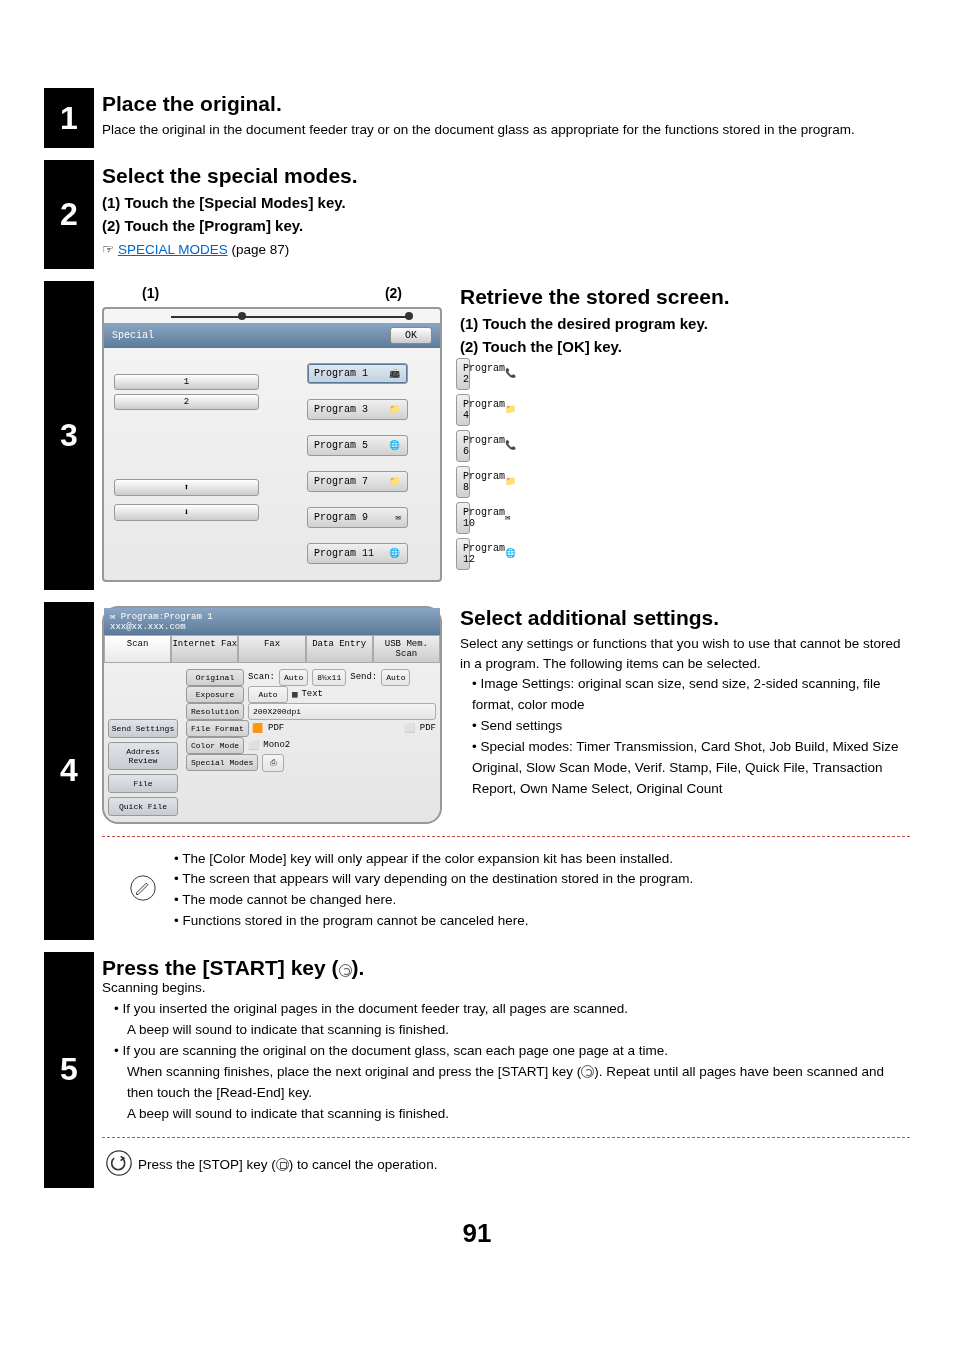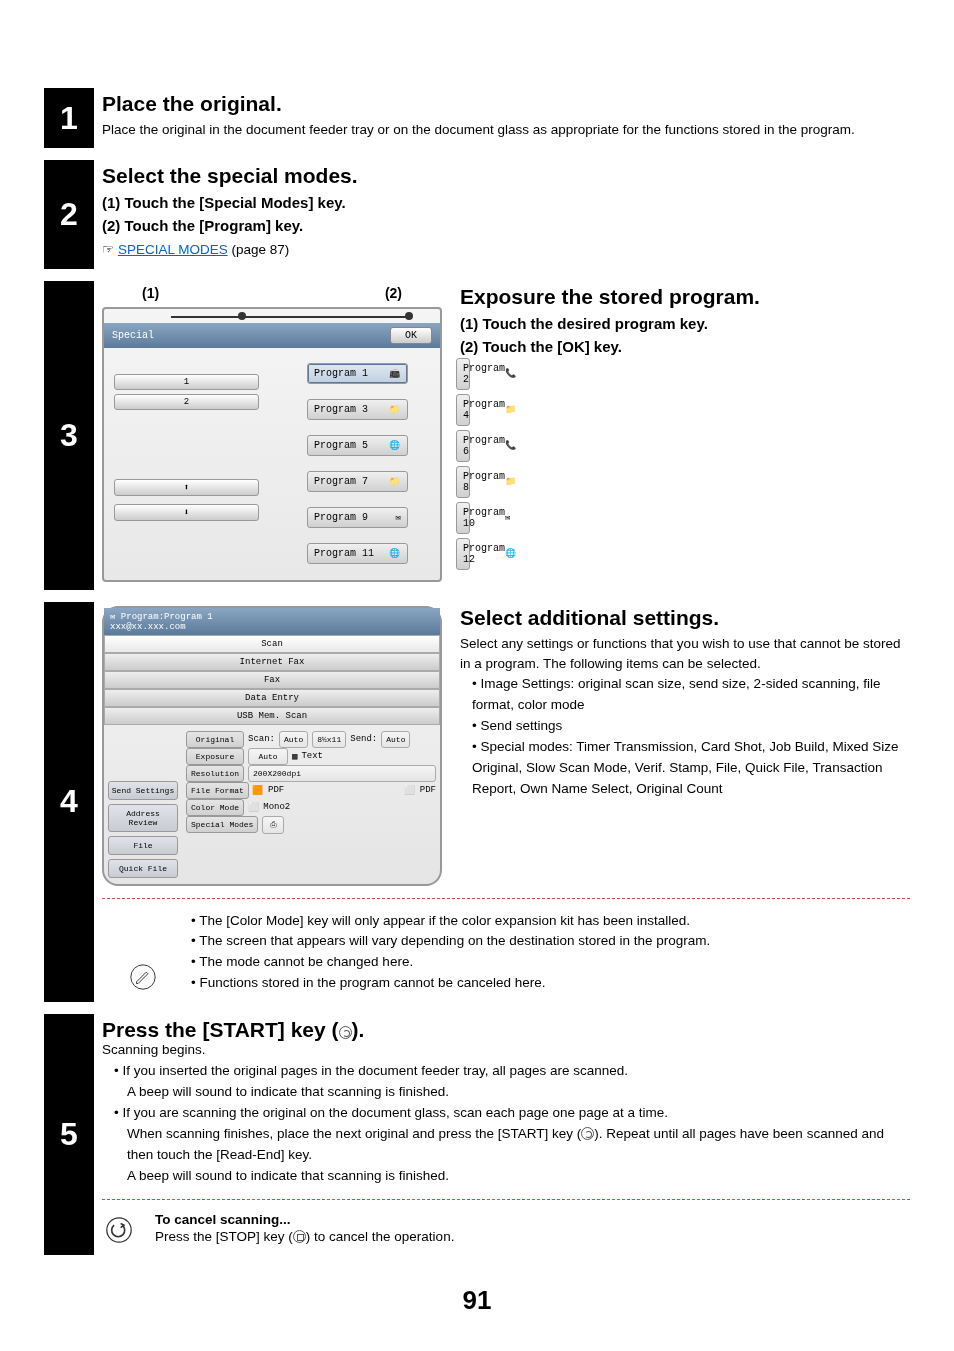--- a/index.html
+++ b/index.html
@@ -14,40 +14,40 @@
   .sub-b { font-size: 15px; font-weight: bold; margin: 6px 0; }
   .special-link { color: #0066cc; font-size: 13.5px; }
   .hand { font-size: 13.5px; }
   .cols { display: flex; gap: 18px; }
   .col-screen { flex: 0 0 340px; }
   .col-text { flex: 1; }
   .bulleted { margin-left: 12px; list-style: none; }
   .bulleted li::before { content: "• "; }
   .bulleted li { font-size: 13.5px; line-height: 1.55; }
   .dash { border: none; border-top: 1px dashed #cf4d47; margin: 12px 0; }
-  .note-row { display: flex; align-items: flex-end; gap: 23px; padding-left: 28px; }
+  .note-row { display: flex; align-items: center; gap: 6px; padding-left: 28px; }
   .note-body { flex: 1; }
   .page-num { text-align:center; font-size: 26px; font-weight: bold; margin-top: 30px; }
   .callout-row { display: flex; justify-content: space-between; font-weight: bold; font-size: 14px; margin: 0 40px 6px 40px; }
   
   .mock1 { border: 2px solid #999; border-radius: 4px; background: linear-gradient(#f5f5f5,#e8e8e8); font-family: "Courier New", monospace; font-size: 10px; }
   .mock1 .titlebar { background: linear-gradient(#8aa6c2,#5b7a9a); color: #fff; padding: 4px 8px; display:flex; justify-content:space-between; align-items:center; }
   .mock1 .titlebar .okbtn { background: linear-gradient(#fff,#ccc); color:#000; padding: 2px 14px; border:1px solid #888; border-radius:3px; font-size:10px; }
   .mock1 .grid { display:grid; grid-template-columns: 1fr 1fr 18px; gap: 4px; padding: 10px; align-items:center; }
   .mock1 .pbtn { background: linear-gradient(#f0f0f0,#d0d0d0); border:1px solid #999; border-radius:3px; padding: 4px 6px; display:flex; justify-content:space-between; align-items:center; font-family:"Courier New",monospace;margin-left:44px; }
   .mock1 .pbtn.sel { background: linear-gradient(#e0e8f0,#c0d0e0); box-shadow: inset 0 0 0 1px #5b7a9a; }
   .mock1 .side { display:flex; flex-direction:column; gap:4px; font-size:9px; }
   .mock1 .sbtn { background: linear-gradient(#fff,#ccc); border:1px solid #999; border-radius:3px; padding:2px 2px; text-align:center; }
   .mock1 .callout-line { height:14px; position:relative; }
   .mock1 .callout-line::before { content:""; position:absolute; left:20%; right:10%; top:7px; border-top:2px solid #333; }
   .mock1 .callout-line .dot { position:absolute; top:3px; width:8px; height:8px; background:#333; border-radius:50%; }
   
   .mock2 { border: 2px solid #999; border-radius: 16px; background: linear-gradient(#f3f3f3,#e5e5e5); font-family: "Courier New", monospace; font-size: 9px; }
   .mock2 .titlebar { background: linear-gradient(#8aa6c2,#5b7a9a); color:#fff; padding:3px 6px; font-size:9px; }
-  .mock2 .tabs { display:flex;flex-direction:column; }
+  .mock2 .tabs { display:flex; }
   .mock2 .tab { flex:1; text-align:center; padding:3px 0; border:1px solid #aaa; background:linear-gradient(#eee,#ccc); font-size:9px; }
   .mock2 .tab.active { background:linear-gradient(#fff,#e8e8e8); }
   .mock2 .body { display:grid; grid-template-columns: 78px 1fr; }
   .mock2 .left { display:flex; flex-direction:column; gap:4px; padding:6px 4px; }
   .mock2 .lbtn { background:linear-gradient(#e0e4ea,#c8ccd2); border:1px solid #999; border-radius:3px; padding:4px 2px; text-align:center; font-size:8px; }
   .mock2 .right { padding:6px 4px; display:flex; flex-direction:column; }
   .mock2 .rrow { display:flex; gap:4px; align-items:center; }
   .mock2 .lbl { background:linear-gradient(#e5e5e5,#d0d0d0); border:1px solid #999; border-radius:3px; padding:3px 4px; font-size:8px; min-width:58px; text-align:center; }
   .mock2 .val { background:linear-gradient(#f5f5f5,#e5e5e5); border:1px solid #aaa; border-radius:3px; padding:3px 4px; font-size:8px; flex:1; }
   .tiny-icon { font-size: 9px; }
@@ -164,21 +164,21 @@
                   <span class="tiny-icon">🌐</span>
                 </div>
               <div class="pbtn">
                   <span>Program 12</span>
                   <span class="tiny-icon">🌐</span>
                 </div>
             </div>
           </div>
         </div>
         <div class="col-text">
-          <div class="h1">Exposure the stored program.</div>
+          <div class="h1">Retrieve the stored screen.</div>
           <div class="sub-b">(1)  Touch the desired program key.</div>
           <div class="sub-b">(2)  Touch the [OK] key.</div>
         </div>
       </div>
     </div>
   </div>
 
   <div class="step-row numpad">
     <div class="step-num">4</div>
     <div class="step-body">
@@ -296,21 +296,20 @@
       <hr class="dash">
       <div class="note-row" style="padding-left:4px;">
         <div class="cancel-icon">
           <svg viewBox="0 0 32 32">
               <circle cx="16" cy="16" r="15" fill="none" stroke="#333" stroke-width="1.5"></circle>
               <path d="M20 10 A8 8 0 1 1 10 10" fill="none" stroke="#333" stroke-width="2"></path>
               <path d="M18 8 L22 10 L18 13" fill="none" stroke="#333" stroke-width="2"></path>
             </svg>
         </div>
         <div class="note-body">
-          <div class="cancel-title">To cancel scanning...</div>
           <div class="desc">
             <span>Press the [STOP] key (</span><span class="stopicon"></span><span>) to cancel the operation.</span>
           </div>
         </div>
       </div>
     </div>
   </div>
 
   <div class="page-num">91</div>
 

